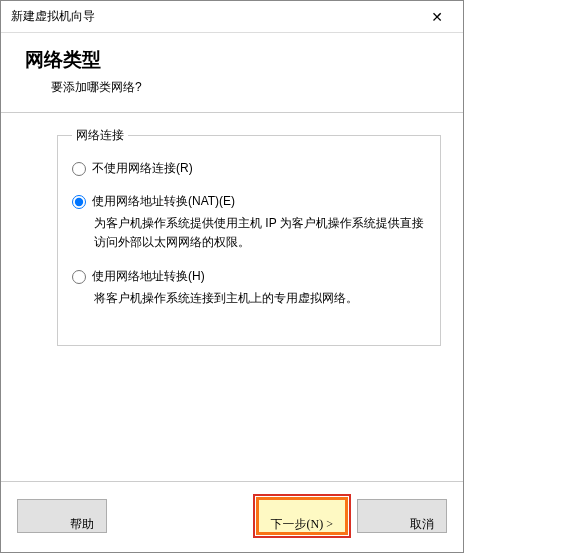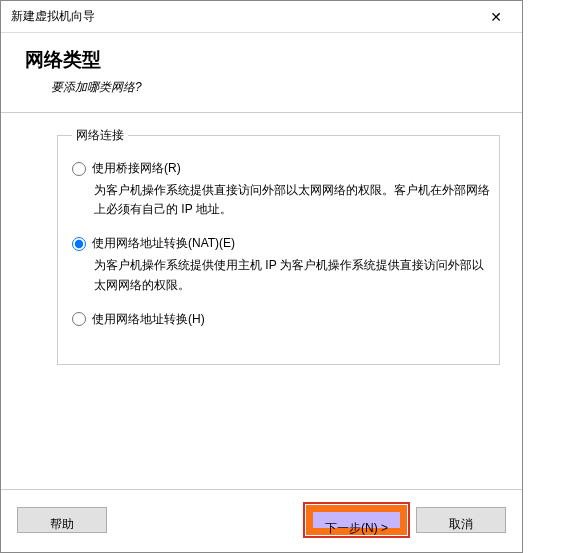--- a/index.html
+++ b/index.html
@@ -4,21 +4,21 @@
 <style>
   * { box-sizing: border-box; }
   body {
     margin: 0;
     font-family: "Microsoft YaHei", "SimSun", sans-serif;
     font-size: 12px;
     background: #fff;
     color: #000;
   }
   .dialog {
-    width: 523px;
+    width: 464px;
     height: 553px;
     border: 1px solid #888;
     display: flex;
     flex-direction: column;
     background: #fff;
     position: relative;
   }
   .titlebar {
     height: 32px;
     display: flex;
@@ -34,21 +34,21 @@
     align-items: center;
     justify-content: center;
     font-size: 14px;
     cursor: default;
   }
   .header {
     padding: 14px 24px 16px 24px;
     border-bottom: 1px solid #ccc;
   }
   .header .heading { font-weight: bold; font-size: 19px; }
-  .header .subheading { padding: 6px 0 0 26px; font-style: italic; }
+  .header .subheading { padding: 6px 0 0 26px; }
   .content {
     flex: 1;
     padding: 14px 20px 10px 20px;
   }
   fieldset.group {
     border: 1px solid #ccc;
     padding: 12px 8px 20px 14px;
     margin-left: 36px;
   }
   fieldset.group legend { padding: 0 4px; }
@@ -75,33 +75,34 @@
     display: flex;
     align-items: center;
     gap: 6px;
   }
   .footer .spacer { flex: 1; }
   button.win {
     min-width: 90px;
     height: 26px;
     background: #e1e1e1;
     border: 1px solid #adadad;
-    font-family: Liberation Sans, sans-serif;
+    font-family: Liberation Serif, serif;
     font-size: 12px;
-    padding: 8px 12px;
+    padding: 16px 12px;
     cursor: default;
+    text-align: right;
   }
   .next-wrap {
     border: 2px solid #d93025;
     padding: 1px;
     display: inline-flex;
   }
   .next-wrap button.win {
-    border: 7px solid #f97316;
-    background: #c4b5fd;
+    border: 3px solid #f97316;
+    background: #fef9c3;
   }
 </style>
 </head>
 <body>
 
 <div class="dialog">
 
   <div class="titlebar">
     <span class="title">新建虚拟机向导</span>
     <span class="close">✕</span>
@@ -112,38 +113,38 @@
     <div class="subheading">要添加哪类网络?</div>
   </div>
 
   <div class="content">
     <fieldset class="group">
       <legend>网络连接</legend>
 
       <div class="option">
         <label class="radio-row">
           <input type="radio" name="net" style="">
-          <span>使用桥接网络(R)</span>
+          <span>不使用网络连接(R)</span>
         </label>
-        <div class="desc">为客户机操作系统提供直接访问外部以太网网络的权限。客户机在外部网络上必须有自己的 IP 地址。</div>
       </div>
 
       <div class="option">
         <label class="radio-row">
           <input type="radio" name="net" checked="" style="">
           <span>使用网络地址转换(NAT)(E)</span>
         </label>
         <div class="desc">为客户机操作系统提供使用主机 IP 为客户机操作系统提供直接访问外部以太网网络的权限。</div>
       </div>
 
       <div class="option">
         <label class="radio-row">
           <input type="radio" name="net" style="">
           <span>使用网络地址转换(H)</span>
         </label>
+        <div class="desc">将客户机操作系统连接到主机上的专用虚拟网络。</div>
       </div>
 
 
     </fieldset>
   </div>
 
   <div class="footer">
     <button class="win">帮助</button>
     <span class="spacer"></span>
     <span class="next-wrap">

